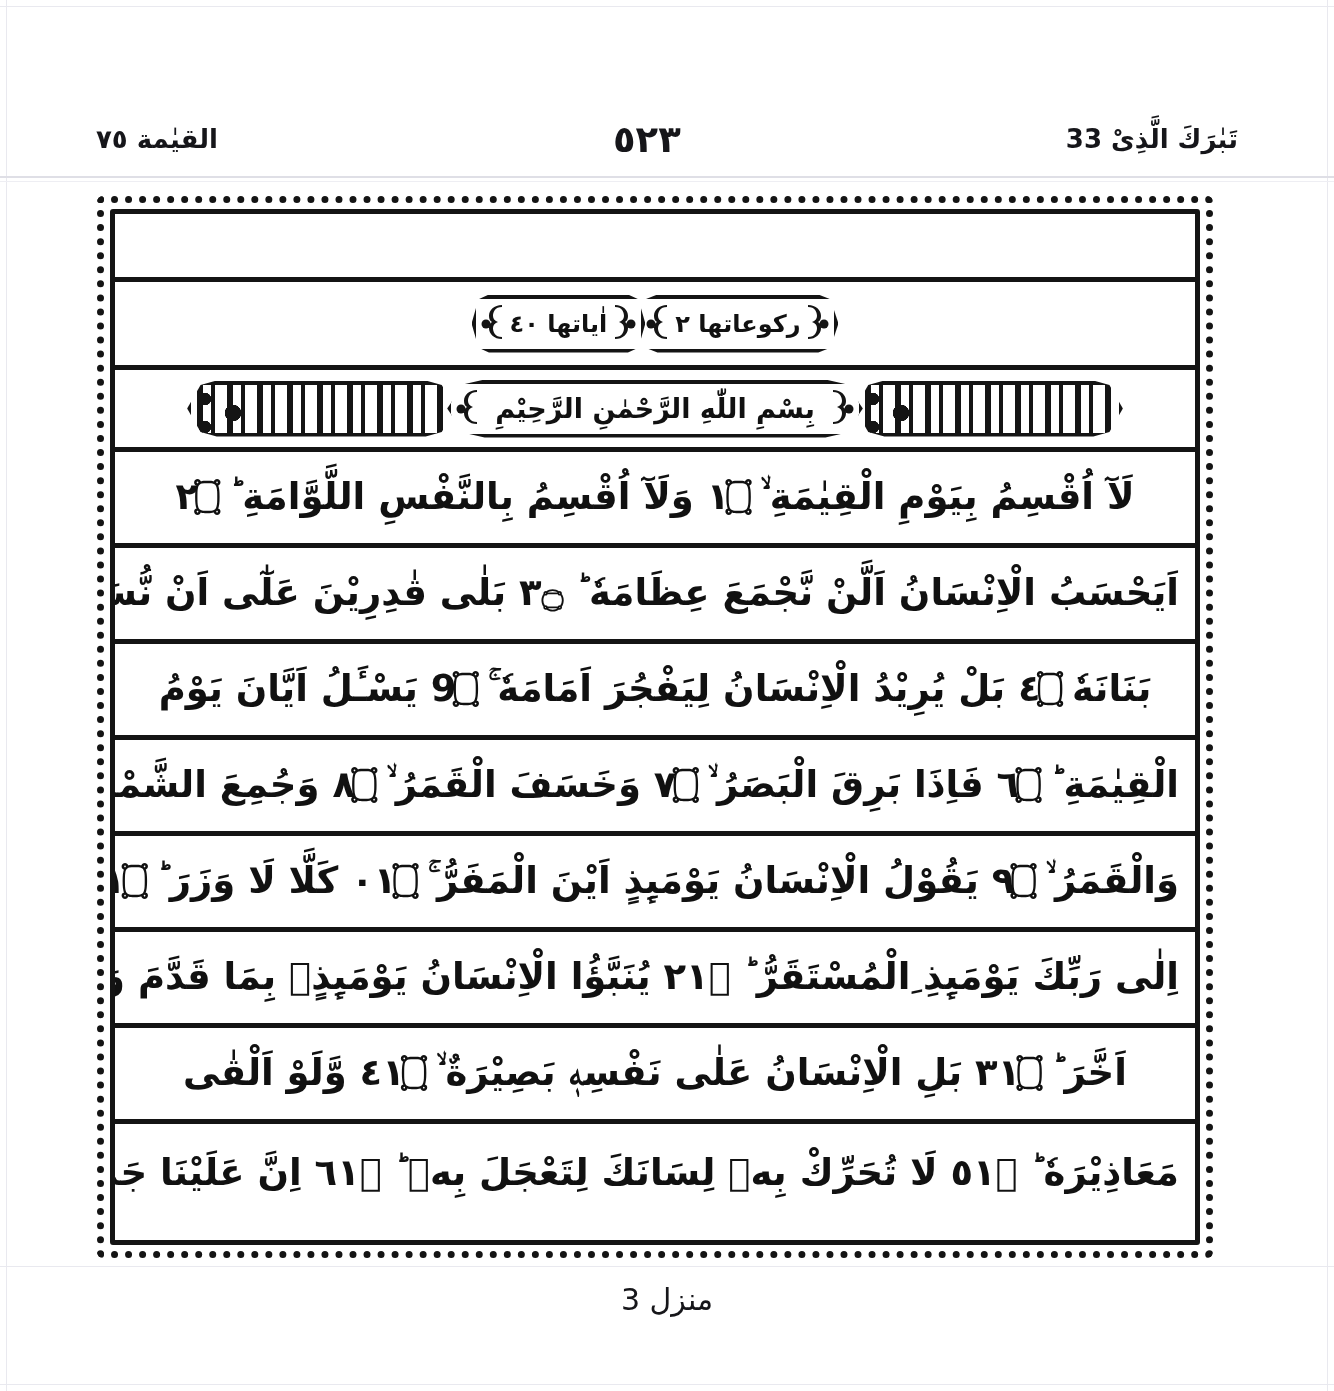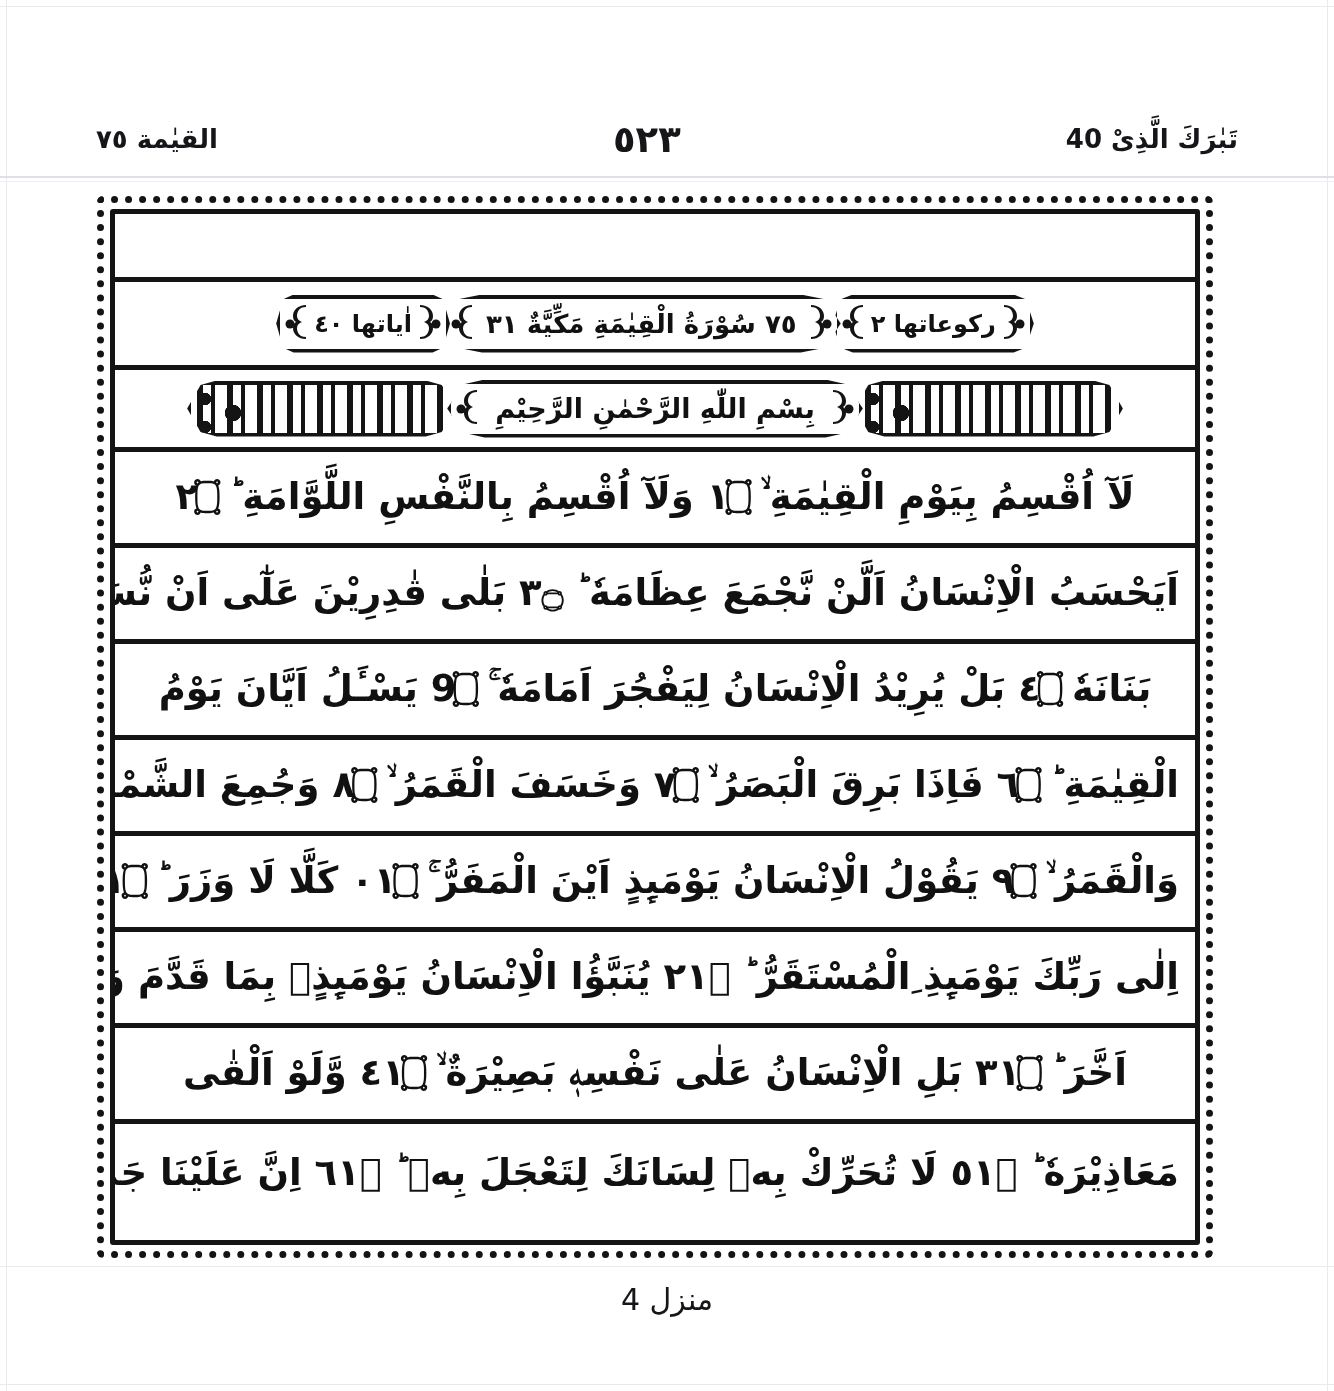--- a/index.html
+++ b/index.html
@@ -268,21 +268,21 @@
 <body>
 
 <div class="page">
 
   <div class="guide v" style="left:6px;"></div>
   <div class="guide v" style="left:1327px;"></div>
   <div class="guide h" style="top:6px;"></div>
   <div class="guide h" style="top:1384px;"></div>
 
   <div class="header">
-    <div class="hdr-cell hdr-juz">تَبٰرَكَ الَّذِىْ 40</div>
+    <div class="hdr-cell hdr-juz">تَبٰرَكَ الَّذِىْ 33</div>
     <div class="hdr-cell hdr-page">٥٢٣</div>
     <div class="hdr-cell hdr-surah">القيٰمة ٧٥</div>
   </div>
   <div class="header-rule"></div>
   <div class="header-rule second"></div>
 
   <div class="frame-outer">
     <div class="frame-inner">
 
       <div class="row row-blank"></div>
@@ -299,35 +299,20 @@
             </span>
             <span class="cartouche-text">رکوعاتها ٢</span>
             <span class="cap right">
               <svg viewBox="0 0 22 38" xmlns="http://www.w3.org/2000/svg" fill="currentColor">
                 <path d="M1 2c7 0 9 5 9 9 0 3-2 5-5 6 3 1 5 3 5 6 0 4-2 9-9 9v2c8 0 13-5 13-11 0-3-1-5-3-6 2-1 3-3 3-6C14 5 9 0 1 0z"></path>
                 <circle cx="17" cy="19" r="4.5"></circle>
               </svg>
             </span>
           </div>
 
-          <div class="cartouche c-middle">
-            <span class="cap left">
-              <svg viewBox="0 0 22 38" xmlns="http://www.w3.org/2000/svg" fill="currentColor">
-                <path d="M21 2C14 2 12 7 12 11c0 3 2 5 5 6-3 1-5 3-5 6 0 4 2 9 9 9v2c-8 0-13-5-13-11 0-3 1-5 3-6-2-1-3-3-3-6C8 5 13 0 21 0z"></path>
-                <circle cx="5" cy="19" r="4.5"></circle>
-              </svg>
-            </span>
-            <span class="cartouche-text">٧٥ سُوْرَةُ الْقِيٰمَةِ مَكِّيَّةٌ ٣١</span>
-            <span class="cap right">
-              <svg viewBox="0 0 22 38" xmlns="http://www.w3.org/2000/svg" fill="currentColor">
-                <path d="M1 2c7 0 9 5 9 9 0 3-2 5-5 6 3 1 5 3 5 6 0 4-2 9-9 9v2c8 0 13-5 13-11 0-3-1-5-3-6 2-1 3-3 3-6C14 5 9 0 1 0z"></path>
-                <circle cx="17" cy="19" r="4.5"></circle>
-              </svg>
-            </span>
-          </div>
 
           <div class="cartouche c-right">
             <span class="cap left">
               <svg viewBox="0 0 22 38" xmlns="http://www.w3.org/2000/svg" fill="currentColor">
                 <path d="M21 2C14 2 12 7 12 11c0 3 2 5 5 6-3 1-5 3-5 6 0 4 2 9 9 9v2c-8 0-13-5-13-11 0-3 1-5 3-6-2-1-3-3-3-6C8 5 13 0 21 0z"></path>
                 <circle cx="5" cy="19" r="4.5"></circle>
               </svg>
             </span>
             <span class="cartouche-text">اٰیاتها ٤٠</span>
             <span class="cap right">
@@ -390,16 +375,16 @@
       </div>
       <div class="row row-ayah last">
         <div class="ayah-line">مَعَاذِيْرَهٗ ؕ ۝١٥ لَا تُحَرِّكْ بِهٖ لِسَانَكَ لِتَعْجَلَ بِهٖ ؕ ۝١٦ اِنَّ عَلَيْنَا جَمْعَهٗ</div>
       </div>
 
     </div>
   </div>
 
   <div class="footer-rule"></div>
   <div class="footer">
-    <span class="footer-text">منزل 4</span>
+    <span class="footer-text">منزل 3</span>
   </div>
 
 </div>
 
 </body></html>

